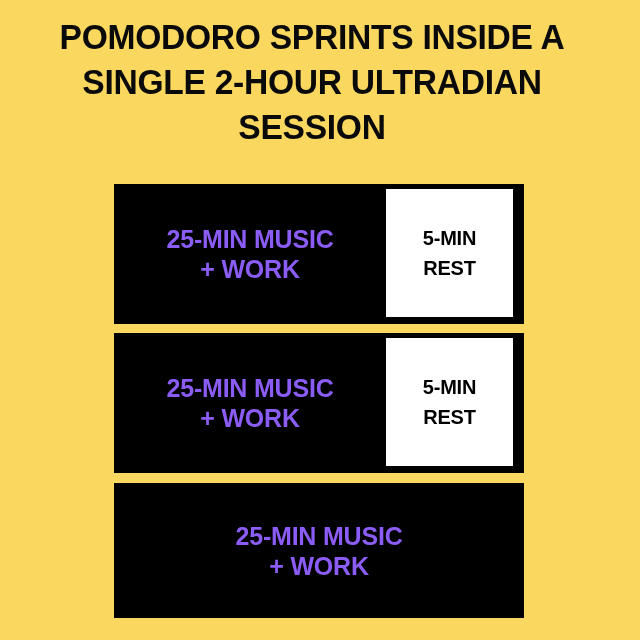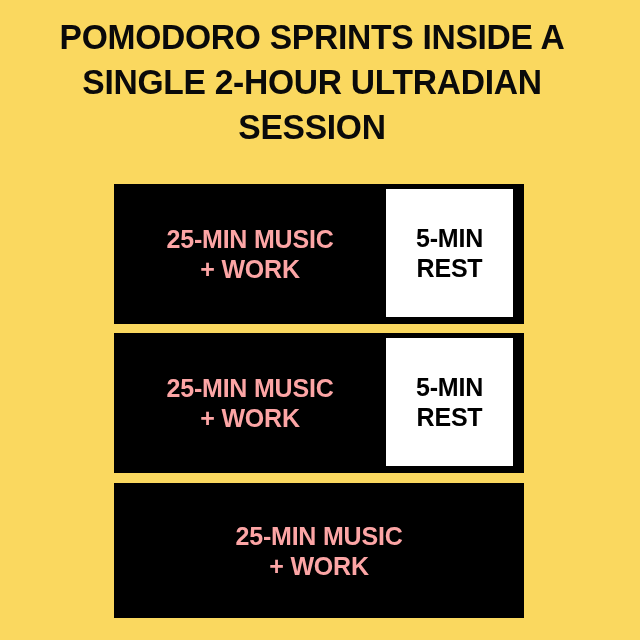--- a/index.html
+++ b/index.html
@@ -60,21 +60,21 @@
   .work-label {
     position: absolute;
     left: 0;
     top: 0;
     width: 272px;
     height: 100%;
     display: flex;
     flex-direction: column;
     align-items: center;
     justify-content: center;
-    color: #fca5a5;
+    color: #8b5cf6;
     font-family: "Liberation Sans", sans-serif;
     font-weight: bold;
     font-size: 25px;
     line-height: 30px;
     letter-spacing: -0.2px;
     text-align: center;
     white-space: nowrap;
   }
   
   .work-label.full {
@@ -91,21 +91,21 @@
     width: 127px;
     height: 128px;
     background: #ffffff;
     display: flex;
     flex-direction: column;
     align-items: center;
     justify-content: center;
     color: #000000;
     font-family: "Liberation Sans", sans-serif;
     font-weight: bold;
-    font-size: 25px;
+    font-size: 20px;
     line-height: 30px;
     letter-spacing: -0.2px;
     text-align: center;
     white-space: nowrap;
   }
   .rest-line { display: block; }
 </style>
 </head>
 <body>
 

